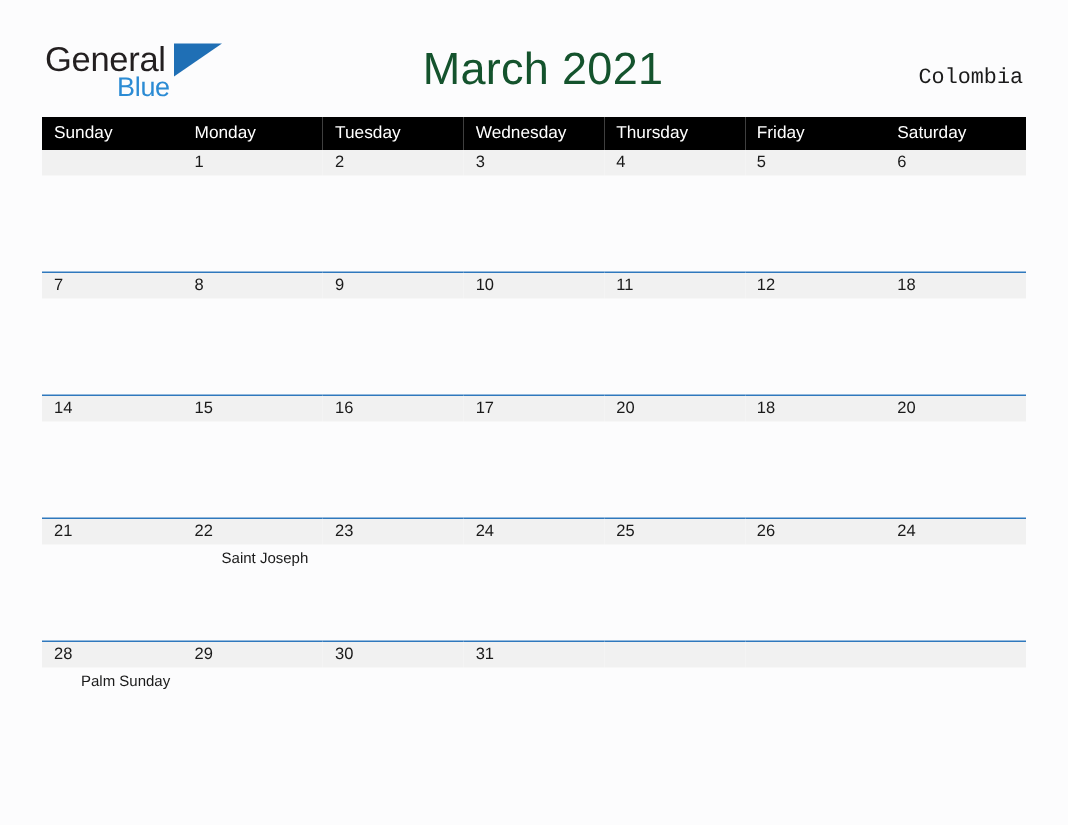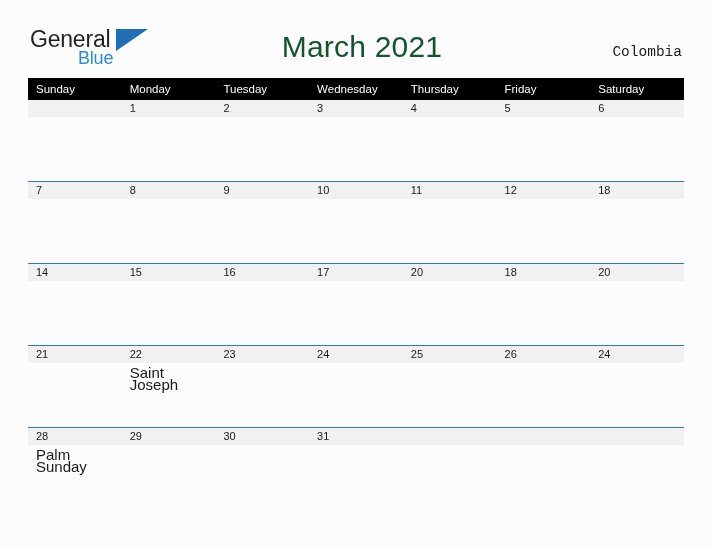--- a/index.html
+++ b/index.html
@@ -138,24 +138,25 @@
     font-family: "Liberation Sans", sans-serif;
     font-size: 11px;
     color: #1a1a1a;
   }
 
   .events {
     padding: 4px 6px 0 8px;
   }
   .event {
     font-family: "Liberation Sans", sans-serif;
-    font-size: 15px;
+    font-size: 10px;
     color: #1a1a1a;
     line-height: 12px;
     margin-bottom: 1px;
+    margin-left: 18px;
   }
 </style>
 </head>
 <body>
 
 <div class="page">
 
   <div class="header">
 
     <div class="logo">

